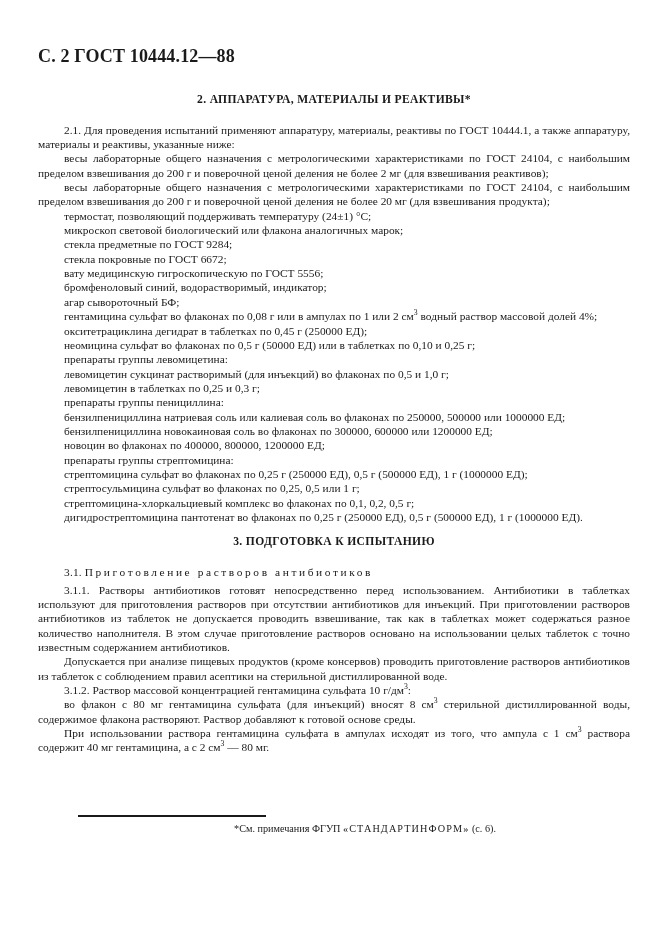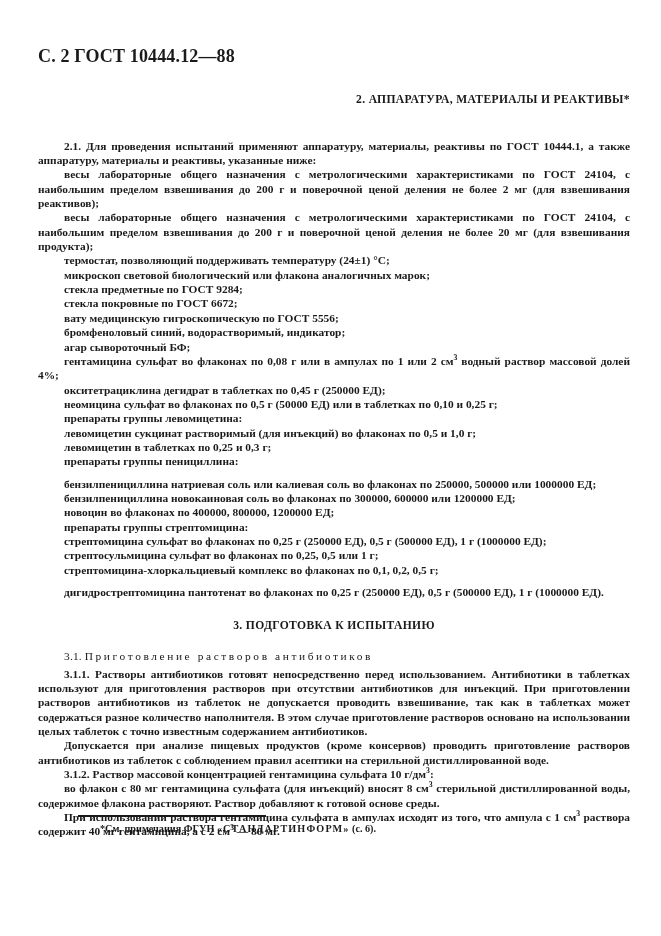--- a/index.html
+++ b/index.html
@@ -41,43 +41,41 @@
 
   
   .section-title {
     text-align: center;
     font-size: 11.6px;
     font-weight: bold;
     letter-spacing: 0.35px;
     margin: 0;
     line-height: 1.2;
   }
-  .title-2 { margin-bottom: 32px; text-align: right; }
-  .title-3 { margin-top: 20px; margin-bottom: 14px; }
+  .title-2 { margin-bottom: 16px; }
+  .title-3 { margin-top: 11px; margin-bottom: 14px; }
 
   
   p {
     margin: 0;
     font-size: 11.4px;
     line-height: 14.35px;
     text-align: justify;
     text-justify: inter-word;
-    font-weight: bold;
   }
   p.ind   { text-indent: 26px; }
 
   
   p.item {
     text-indent: 26px;
     text-align: left;
   }
   p.item-just {
     text-indent: 26px;
     text-align: justify;
-    margin-top: 8px;
   }
 
   
   .spaced {
     letter-spacing: 2.6px;
   }
   .sub-head {
     font-size: 11.4px;
     text-indent: 26px;
     margin: 16px 0 3px 0;
@@ -103,21 +101,21 @@
     height: 2px;
     background: #1a1a1a;
     margin: 0 0 6px 40px;
   }
   .footnote-text {
     font-size: 10.2px;
     line-height: 12px;
     margin: 0;
     text-indent: 0;
     padding-left: 62px;
-    text-align: left;
+    text-align: center;
   }
   .footnote-text .org { letter-spacing: 1.1px; }
 </style>
 </head>
 <body>
 
 <div class="page">
 
   <div class="content">
 

